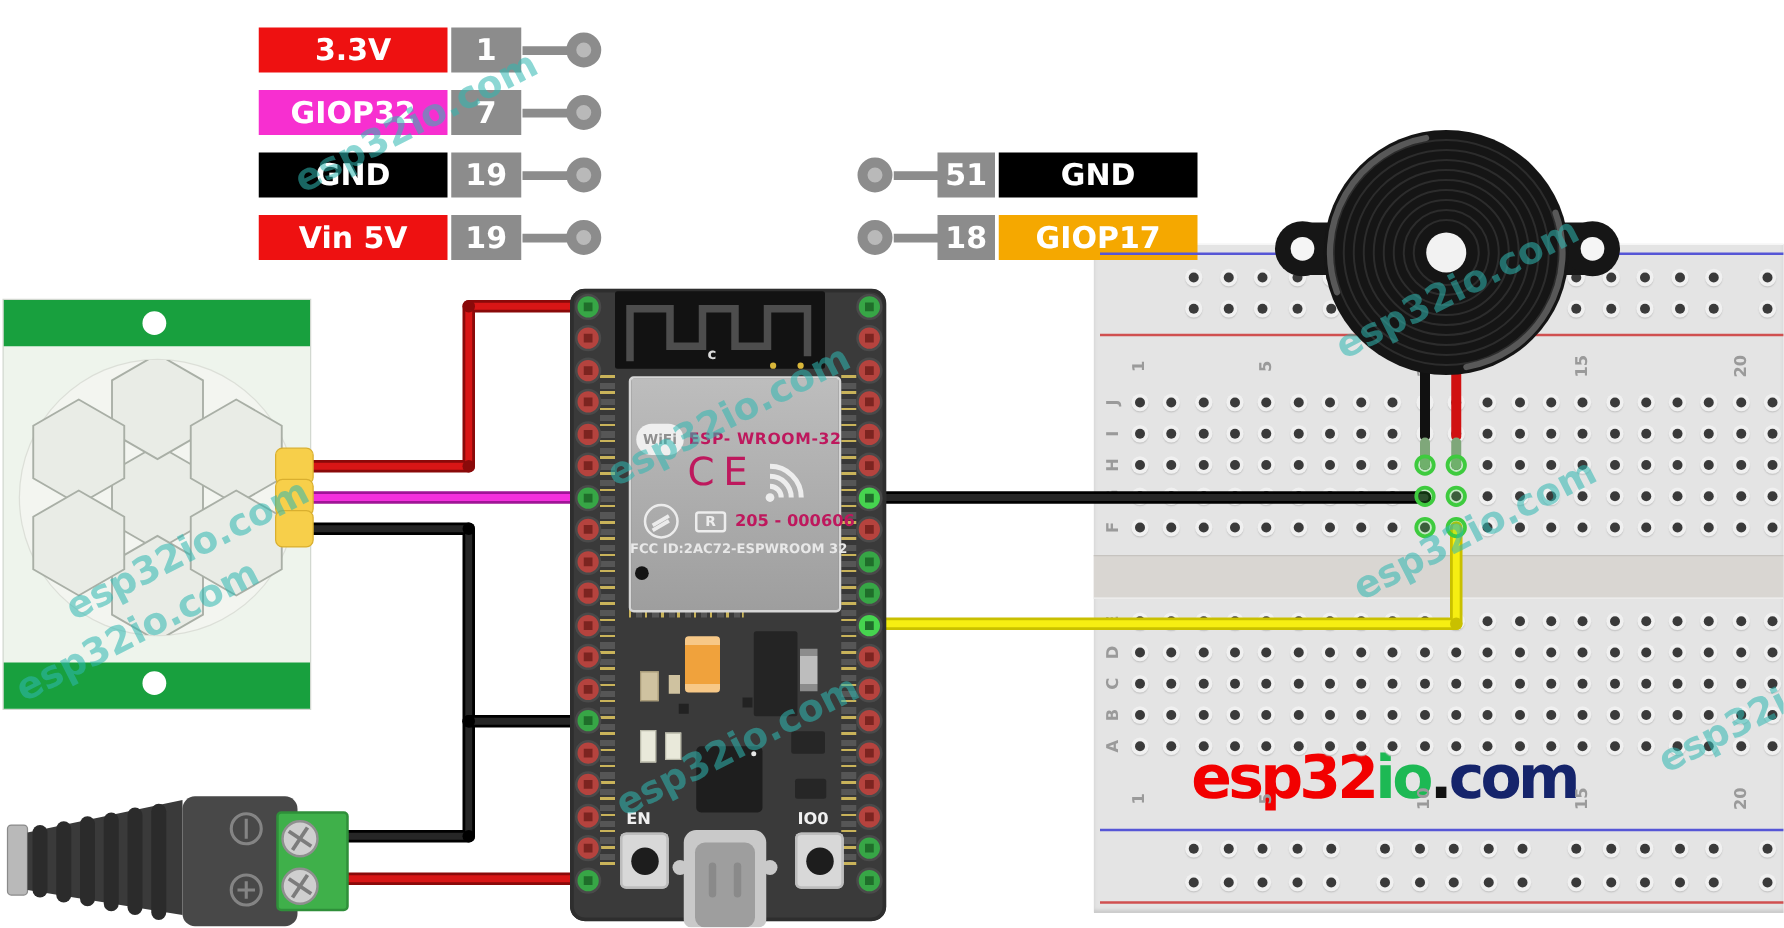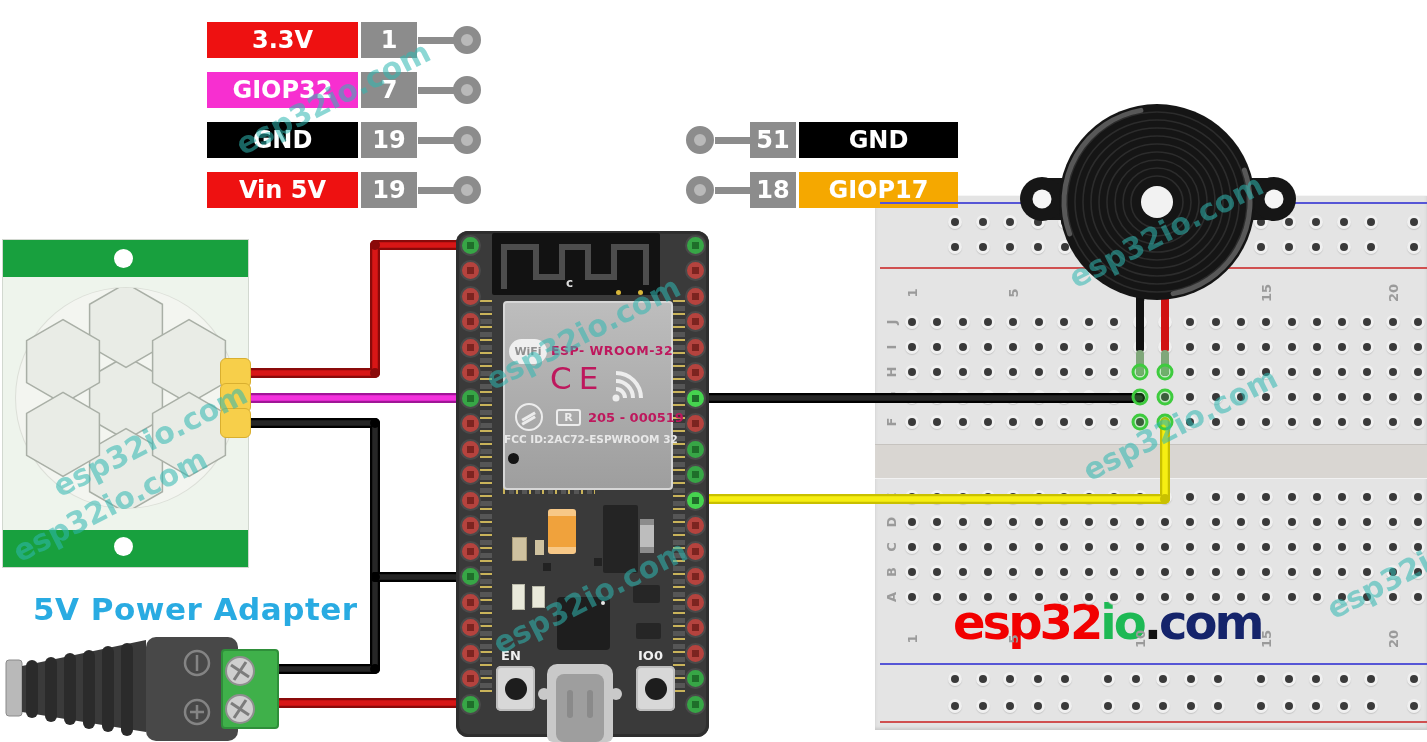--- a/index.html
+++ b/index.html
@@ -408,21 +408,20 @@
           <polygon fill="#e9ece6" stroke="#a9afa6" stroke-width="1.5" points="173.0,104.4 136.6,125.4 136.6,167.4 173.0,188.4 209.4,167.4 209.4,125.4"></polygon>
           <polygon fill="#e9ece6" stroke="#a9afa6" stroke-width="1.5" points="47.0,31.6 10.6,52.6 10.6,94.6 47.0,115.6 83.4,94.6 83.4,52.6"></polygon>
           <polygon fill="#e9ece6" stroke="#a9afa6" stroke-width="1.5" points="47.0,104.4 10.6,125.4 10.6,167.4 47.0,188.4 83.4,167.4 83.4,125.4"></polygon>
         </svg>
     </div>
     <div class="pirpin" style="top:118px;"></div>
     <div class="pirpin" style="top:143px;"></div>
     <div class="pirpin" style="top:168px;"></div>
   </div>
 
-  <div id="adapter-label" class="z-comp" style="color: rgb(41, 171, 226);">5V Power Adapter</div>
   <svg class="layer z-comp" width="300" height="112" style="left:0;top:630px;z-index:40;">
     <rect x="6" y="30" width="16" height="56" rx="3" fill="#b9b9b9" stroke="#8a8a8a"></rect>
     <polygon points="22,36 146,10 146,102 22,82" fill="#3a3a3a"></polygon>
     <g fill="#2b2b2b">
       <rect x="26" y="30" width="12" height="58" rx="6"></rect>
         <rect x="45" y="27" width="12" height="65" rx="6"></rect>
       <rect x="64" y="23" width="12" height="72" rx="6"></rect>
         <rect x="83" y="20" width="12" height="79" rx="6"></rect>
       <rect x="102" y="16" width="12" height="86" rx="6"></rect>
         <rect x="121" y="13" width="12" height="93" rx="6"></rect>
@@ -467,21 +466,21 @@
     <path d="M25,40 A9,9 0 0 0 16,31" fill="none" stroke="#ededed" stroke-width="4"></path>
     <path d="M33,40 A17,17 0 0 0 16,23" fill="none" stroke="#ededed" stroke-width="4"></path>
     <path d="M41,40 A25,25 0 0 0 16,15" fill="none" stroke="#ededed" stroke-width="4"></path>
   </svg>
   <div class="comp z-comp" style="left:515px;top:403px;width:28px;height:28px;border:2.5px solid #ececec;border-radius:50%;box-sizing:border-box;">
     <div style="position:absolute;left:4px;top:10px;width:15px;height:2.5px;background:#ececec;transform:rotate(-30deg);"></div>
     <div style="position:absolute;left:4px;top:14px;width:15px;height:2.5px;background:#ececec;transform:rotate(-30deg);"></div>
   </div>
   <div class="comp z-comp" style="left:556px;top:409px;width:25px;height:17px;border:2px solid #ededed;border-radius:3px;
        box-sizing:border-box;text-align:center;line-height:13px;font-size:11px;font-weight:bold;color:#ededed;">R</div>
-  <div class="shieldtext z-comp" style="left:588px;top:410px;font-size:13px;">205 - 000519</div>
+  <div class="shieldtext z-comp" style="left:588px;top:410px;font-size:13px;">205 - 000606</div>
   <div class="shieldtext z-comp" style="left:504px;top:433px;width:167px;text-align:center;font-size:10.5px;color:#e8e8e8;">FCC ID:2AC72-ESPWROOM 32</div>
   <div class="comp z-comp" style="left:508px;top:453px;width:11px;height:11px;border-radius:50%;background:#141414;"></div>
 
   <div class="comp z-comp" style="left:548px;top:509px;width:28px;height:45px;border-radius:3px;background:linear-gradient(180deg,#f7c887 0 7px,#f0a23c 7px 38px,#f7c887 38px);"></div>
   <div class="comp z-comp" style="left:603px;top:505px;width:35px;height:68px;background:#242424;border-radius:2px;"></div>
   <div class="comp z-comp" style="left:640px;top:519px;width:14px;height:34px;background:linear-gradient(180deg,#8c8c8c 0 6px,#bdbdbd 6px 28px,#8c8c8c 28px);"></div>
   <div class="comp z-comp" style="left:512px;top:537px;width:13px;height:22px;background:#cfc2a0;border:1px solid #a89a78;"></div>
   <div class="comp z-comp" style="left:535px;top:540px;width:9px;height:15px;background:#cfc2a0;"></div>
   <div class="comp z-comp" style="left:512px;top:584px;width:11px;height:24px;background:#e9e9da;border:1px solid #b9b9a9;"></div>
   <div class="comp z-comp" style="left:532px;top:586px;width:11px;height:20px;background:#e9e9da;border:1px solid #b9b9a9;"></div>

